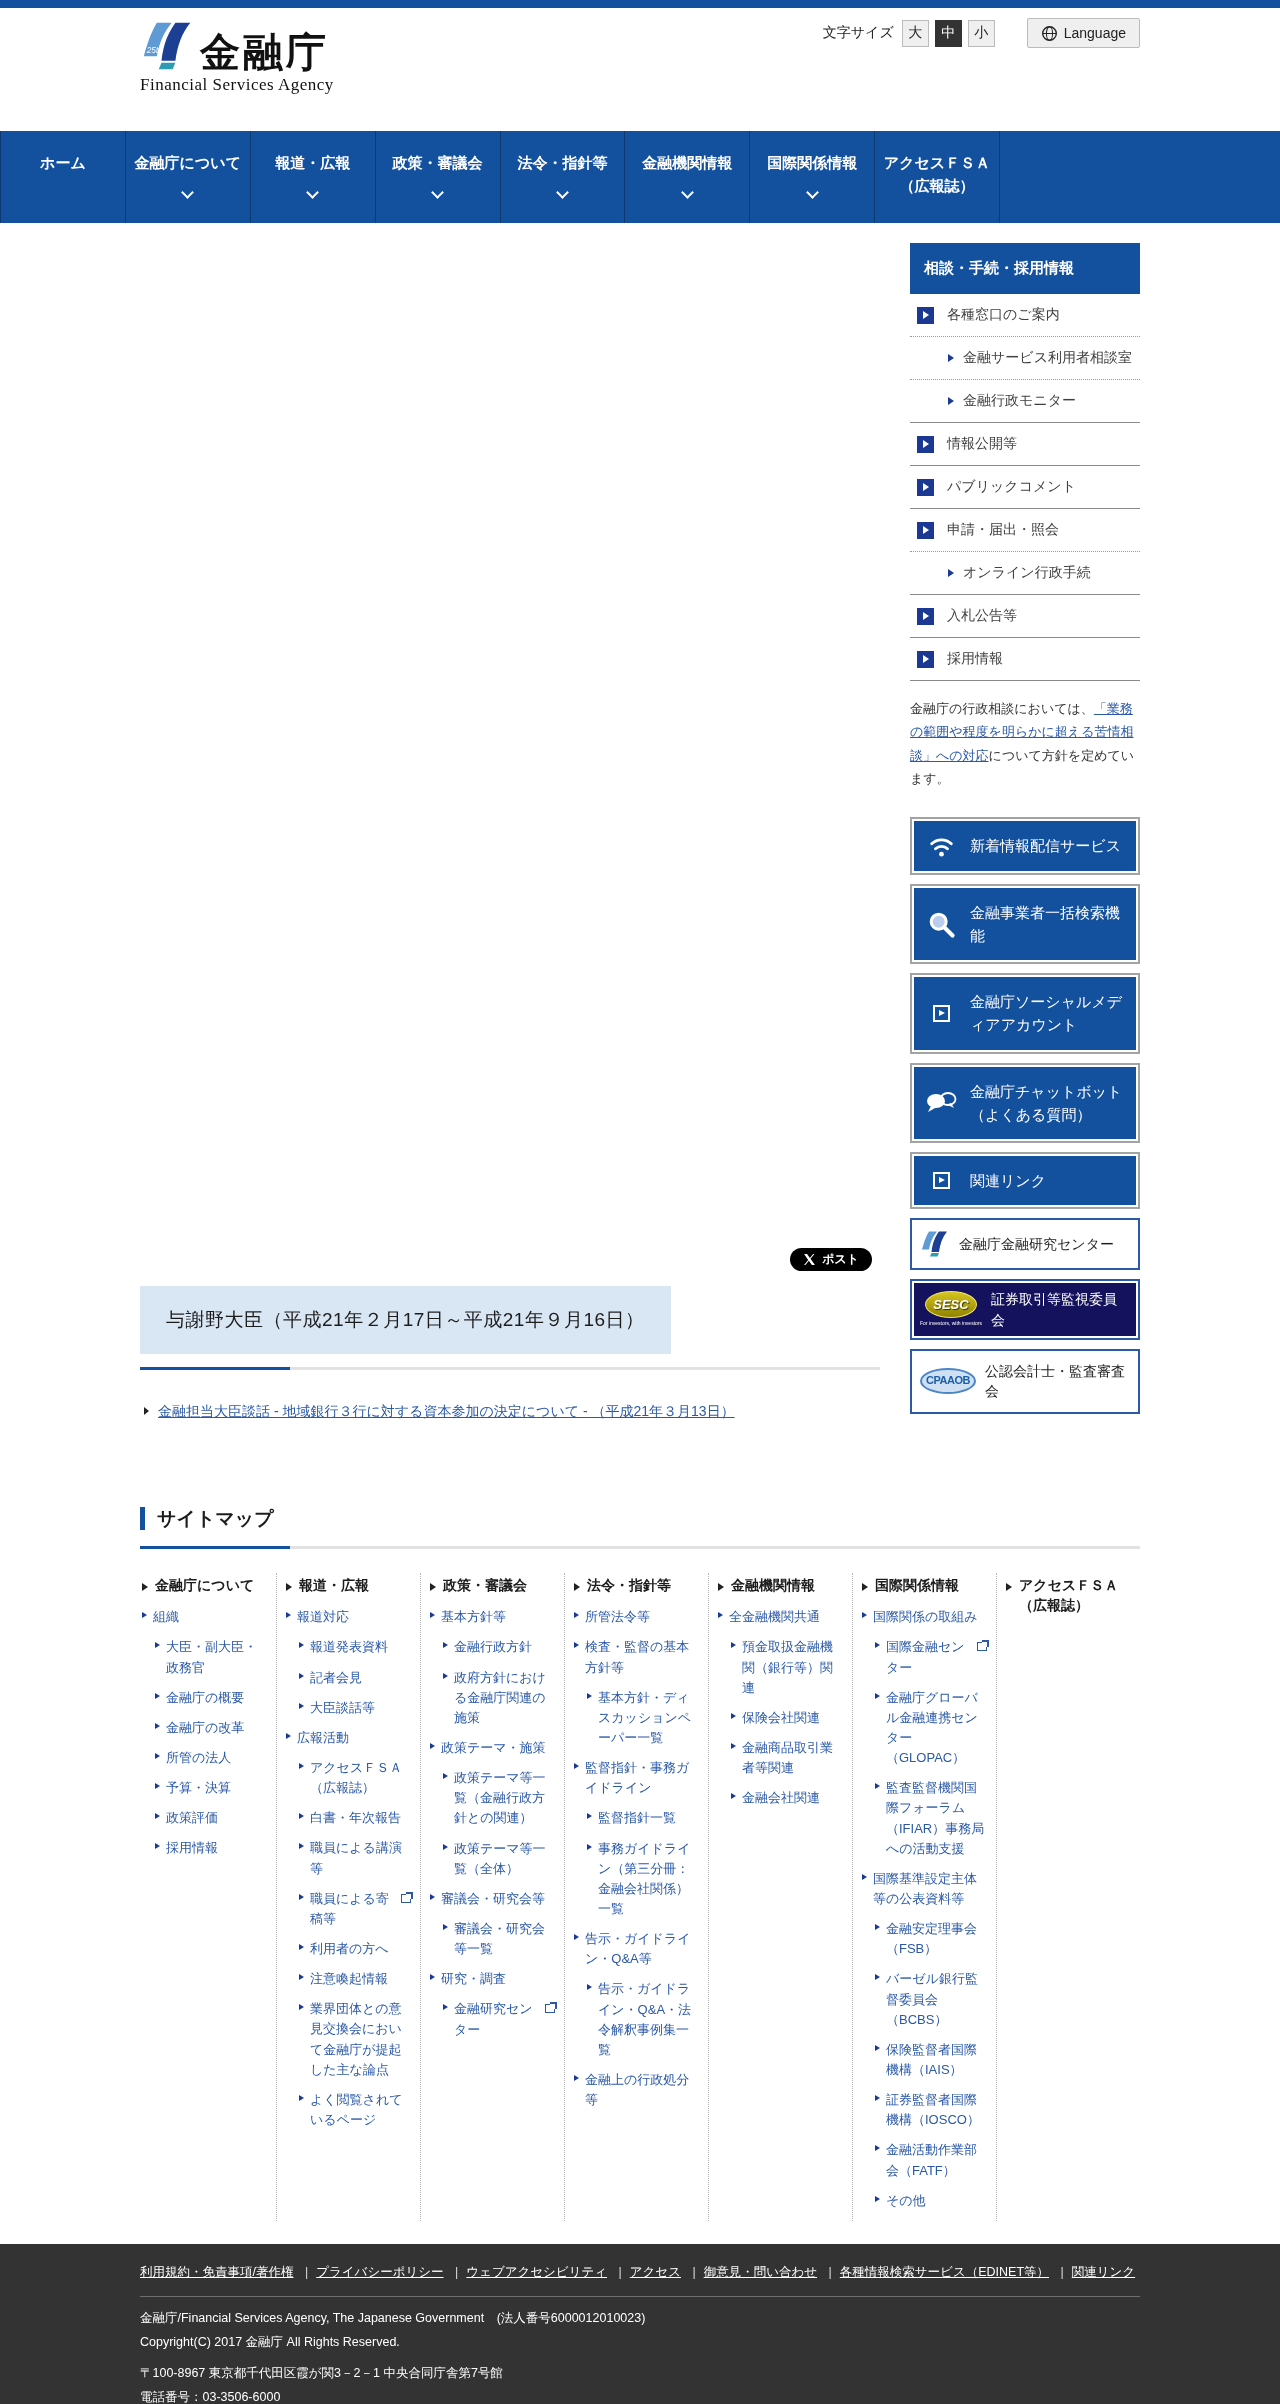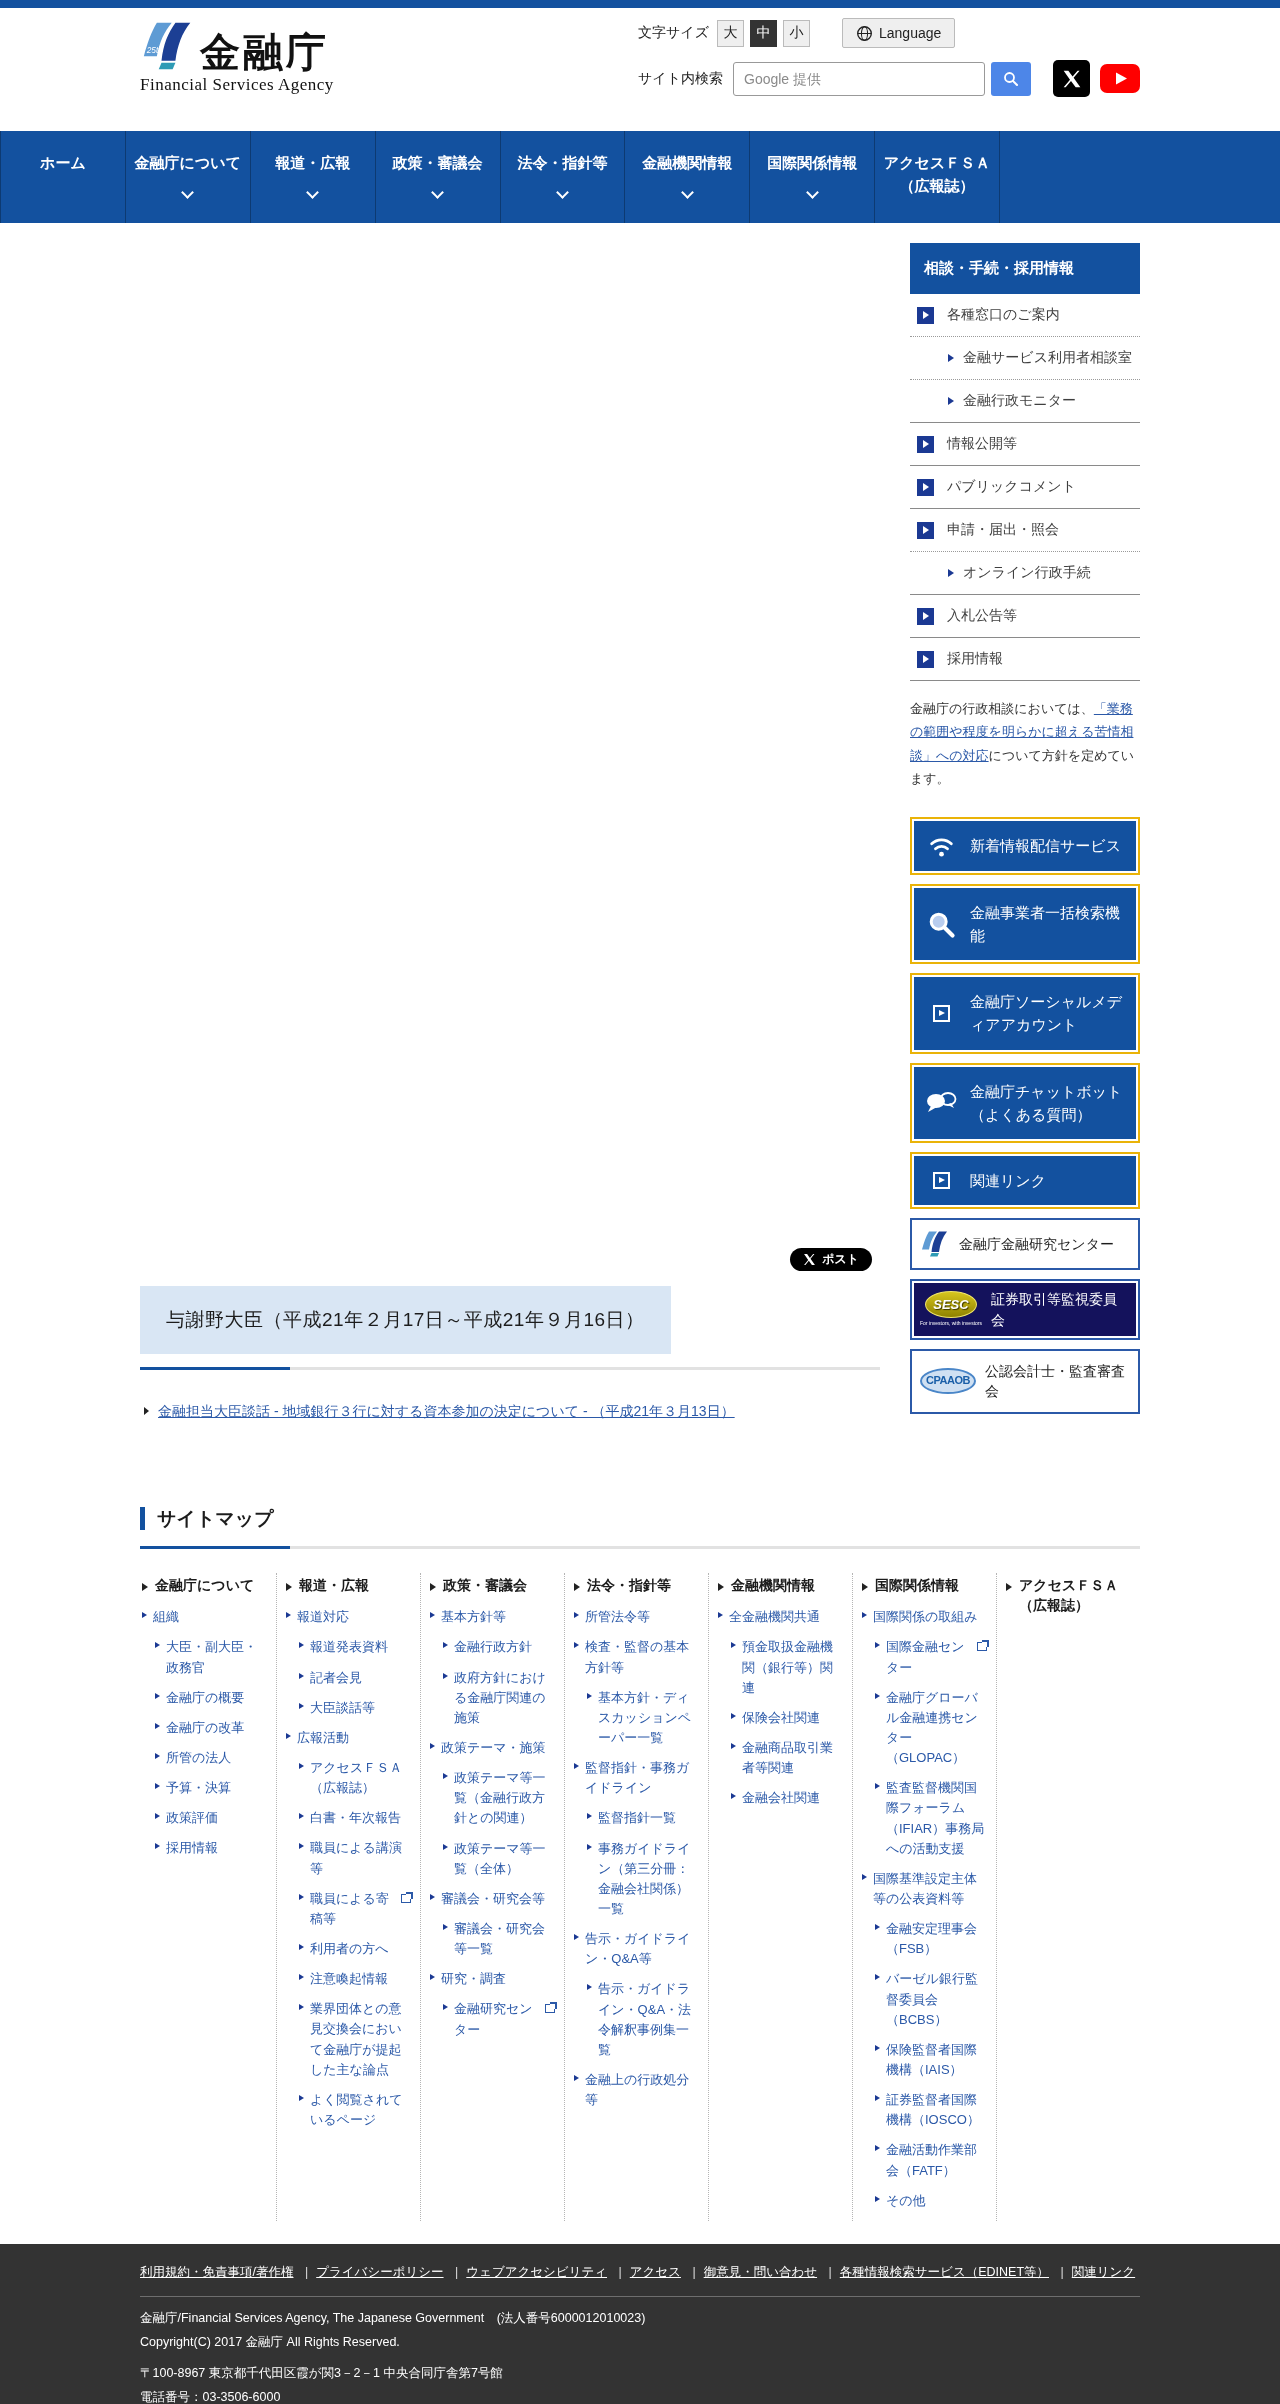--- a/index.html
+++ b/index.html
@@ -70,21 +70,21 @@
   .side-menu li.level-1 { padding-left: 7px; gap: 13px; }
   .side-menu li.level-2 { padding-left: 38px; gap: 9px; }
   .level-1 .mi-icon { flex: none; width: 17px; height: 17px; background: #1b3993; position: relative; }
   .level-1 .mi-icon::after { content: ""; position: absolute; left: 6px; top: 4.5px; width: 0; height: 0; border-left: 6px solid #fff; border-top: 4px solid transparent; border-bottom: 4px solid transparent; }
   .level-2 .mi-icon { flex: none; width: 0; height: 0; border-left: 6px solid #1b3993; border-top: 4px solid transparent; border-bottom: 4px solid transparent; }
   .sep-dotted { border-bottom: 1px dotted #9a9a9a; }
   .sep-solid { border-bottom: 1px solid #8a8a8a; }
   .side-note { margin: 16px 0 26px; font-size: 13px; line-height: 1.8; color: #333; }
   .note-link { color: #2b59a8; text-decoration: underline; cursor: pointer; }
 
-  .banner { display: flex; align-items: center; gap: 10px; background: #13519f; border: 2px solid #eab308; box-shadow: inset 0 0 0 2px #fff; color: #fff; font-size: 15px; padding: 15px 8px 15px 10px; margin-bottom: 9px; cursor: pointer; line-height: 1.55; }
+  .banner { display: flex; align-items: center; gap: 10px; background: #13519f; border: 2px solid #a3a3a3; box-shadow: inset 0 0 0 2px #fff; color: #fff; font-size: 15px; padding: 15px 8px 15px 10px; margin-bottom: 9px; cursor: pointer; line-height: 1.55; }
   .banner-icon { flex: none; width: 38px; display: flex; justify-content: center; align-items: center; }
   .box-arrow { width: 17px; height: 17px; border: 2px solid #fff; position: relative; }
   .box-arrow::after { content: ""; position: absolute; left: 4px; top: 3px; width: 0; height: 0; border-left: 6px solid #fff; border-top: 3.5px solid transparent; border-bottom: 3.5px solid transparent; }
 
   .orgbtn { display: flex; align-items: center; gap: 9px; border: 2px solid #2b59a8; background: #fff; color: #1c1c1c; font-size: 14px; padding: 10px 8px; margin-bottom: 9px; cursor: pointer; line-height: 1.45; }
   .orgbtn.sesc { background: #14125c; box-shadow: inset 0 0 0 2px #fff; color: #fff; padding: 8px; }
   .org-logo { flex: none; display: flex; flex-direction: column; align-items: center; }
   .sesc-oval { width: 52px; height: 27px; border-radius: 50%; background: linear-gradient(#d6c51e, #8f8200); border: 1px solid #f0e56a; display: flex; align-items: center; justify-content: center; font-size: 13px; font-weight: bold; font-style: italic; color: #fff; text-shadow: 1px 1px 1px #3a3500; }
   .sesc-tag { font-size: 5px; color: #fff; margin-top: 2px; white-space: nowrap; }
   .cpaaob-oval { width: 56px; height: 26px; border-radius: 50%; background: #cfe0f2; border: 2px solid #4a86c8; display: flex; align-items: center; justify-content: center; font-size: 11px; font-weight: bold; color: #1a5fa8; letter-spacing: -.5px; }
@@ -140,41 +140,20 @@
         <button class="fs-btn selected">中</button>
         <button class="fs-btn">小</button>
         <button class="lang-btn">
           <svg width="17" height="17" viewBox="0 0 20 20">
             <circle cx="10" cy="10" r="8" fill="none" stroke="#222" stroke-width="1.6"></circle>
             <ellipse cx="10" cy="10" rx="3.6" ry="8" fill="none" stroke="#222" stroke-width="1.2"></ellipse>
             <line x1="2" y1="10" x2="18" y2="10" stroke="#222" stroke-width="1.2"></line>
           </svg>
           <span>Language</span>
         </button>
-      </div>
-      <div class="search-row">
-        <span class="search-label">サイト内検索</span>
-        <input class="search-input" type="text" placeholder="Google 提供" style="">
-        <button class="search-btn">
-          <svg width="18" height="18" viewBox="0 0 24 24">
-            <circle cx="10" cy="10" r="6" fill="none" stroke="#fff" stroke-width="2.4"></circle>
-            <line x1="14.5" y1="14.5" x2="20" y2="20" stroke="#fff" stroke-width="2.8" stroke-linecap="round"></line>
-          </svg>
-        </button>
-        <span class="sns-x">
-          <svg width="20" height="20" viewBox="0 0 24 24">
-            <path fill="#fff" d="M13.9 10.5 21.1 2h-2.4l-6 7.1L7.6 2H2l7.6 10.9L2 22h2.4l6.4-7.6L16.4 22H22z"></path>
-          </svg>
-        </span>
-        <span class="sns-yt">
-          <svg width="40" height="29" viewBox="0 0 40 29">
-            <rect width="40" height="29" rx="7" fill="#f00"></rect>
-            <path d="M16 8.5l11 6-11 6z" fill="#fff"></path>
-          </svg>
-        </span>
       </div>
     </div>
   </div>
 
   <nav class="nav">
     <ul class="nav-inner" style="list-style:none;margin:0;padding:0;">
 
         <li class="nav-item">
           <span>ホーム</span>
 

